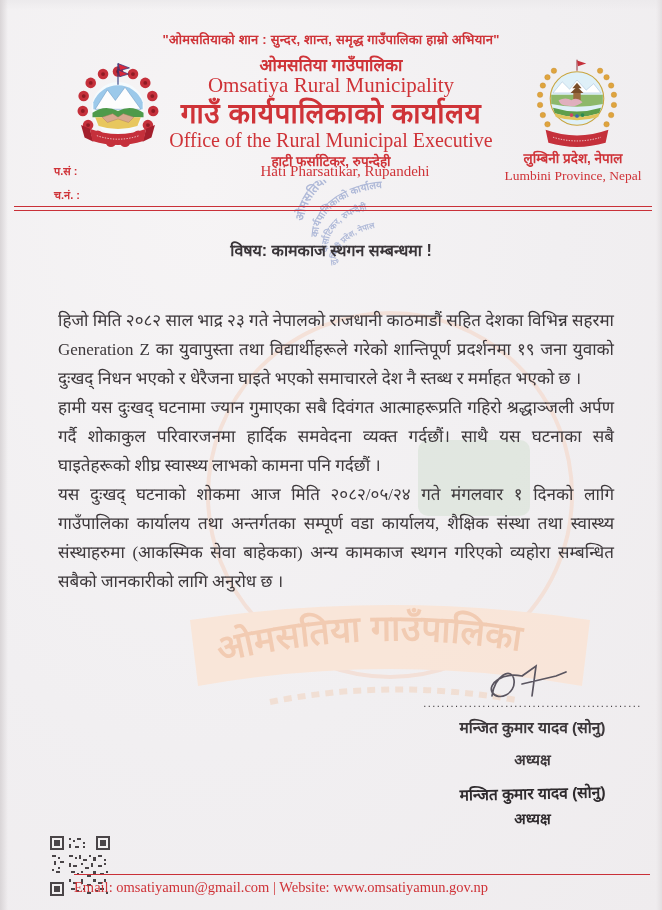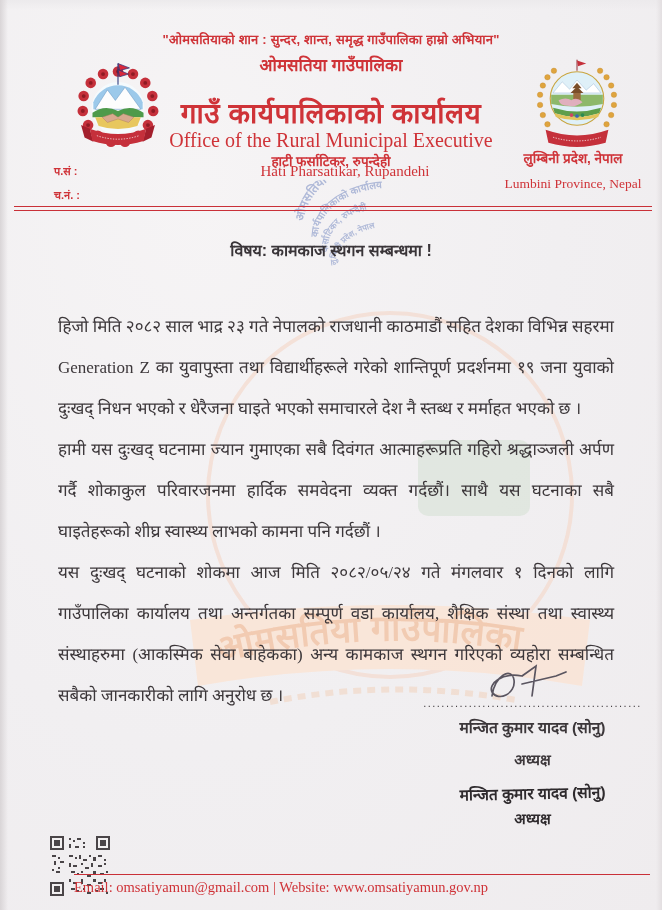--- a/index.html
+++ b/index.html
@@ -19,29 +19,29 @@
   .ctr{left:0;right:0;text-align:center;}
   .slogan{top:30px;font-size:13px;letter-spacing:.2px;}
   .org-np{top:53px;font-size:17px;}
   .org-en{top:73px;font-size:21px;font-family:"Liberation Serif",serif;}
   .office-np{top:93px;font-size:28px;letter-spacing:.5px;}
   .office-en{top:129px;font-size:20px;font-family:"Liberation Serif",serif;text-align:center;}
   .addr-np{top:152px;font-size:13.5px;}
   .addr-en{top:163px;font-size:15px;font-family:Liberation Serif, serif;padding-left:28px;}
   .province{left:494px;top:150px;width:158px;text-align:center;line-height:17px;}
   .province .l1{font-size:13.5px;font-weight:700;}
-  .province .l2{font-size:13.5px;font-family:"Liberation Serif",serif;margin-top:8px;}
+  .province .l2{font-size:13.5px;font-family:"Liberation Serif",serif;}
   .ref{left:54px;font-size:11px;font-weight:700;}
   .ref.r1{top:163px;}
   .ref.r2{top:187px;}
   .dbl-rule{top:206px;left:14px;right:10px;height:3px;
     border-top:1.6px solid #c93038;border-bottom:1.6px solid #c93038;}
   .subject{top:239px;font-size:16px;font-weight:700;color:#3a3539;
     text-underline-offset:4px;}
-  .bodytext{left:58px;width:556px;top:306px;font-size:17px;line-height:41px;
+  .bodytext{left:58px;width:556px;top:306px;font-size:17px;line-height:29px;
     color:#3c373a;text-align:justify;font-family:"Liberation Serif",serif;}
   .bodytext p{margin:0;}
   .sig{left:420px;top:666px;width:225px;text-align:center;color:#3c373a;}
   .sig .dots{font-size:11px;letter-spacing:1.5px;line-height:10px;margin-top:32px;color:#464144;}
   .sig .name{font-size:15.5px;margin-top:8px;font-weight:700;}
   .sig .title{font-size:15px;margin-top:11px;font-weight:700;}
   .sig .stamp-name{font-size:15.5px;margin-top:13px;font-weight:700;color:#2e2a2d;transform:rotate(-1.2deg);}
   .sig .stamp-title{font-size:15px;margin-top:4px;font-weight:700;color:#2e2a2d;}
   .scribble{position:absolute;left:58px;top:-4px;}
   .footer-line{top:874px;left:74px;right:12px;border-top:1.5px solid #c93038;}
@@ -153,20 +153,21 @@
         <circle cx="50" cy="65" r="2" fill="#3a66b5"></circle>
         <circle cx="56" cy="64" r="2" fill="#2c8a52"></circle>
     </g>
     <g>
       <path d="M16,80 Q50,92 84,80 L81,94 Q50,103 19,94 Z" fill="#c5303b"></path>
       <path d="M24,88 Q50,96 76,88" stroke="#ffffff" stroke-width="1" stroke-dasharray="1.4 1.5" fill="none" opacity=".85"></path>
     </g>
   </svg>
 
   <div class="abs ctr red np org-np">ओमसतिया गाउँपालिका</div>
+  <div class="abs ctr red org-en">Omsatiya Rural Municipality</div>
   <div class="abs ctr red np office-np">गाउँ कार्यपालिकाको कार्यालय</div>
   <div class="abs ctr red office-en">Office of the Rural Municipal Executive</div>
   <div class="abs ctr red np addr-np">हाटी फर्साटिकर, रुपन्देही</div>
   <div class="abs ctr red addr-en">Hati Pharsatikar, Rupandehi</div>
 
   <div class="abs red province">
     <div class="l1">लुम्बिनी प्रदेश, नेपाल</div>
     <div class="l2">Lumbini Province, Nepal</div>
   </div>
 

